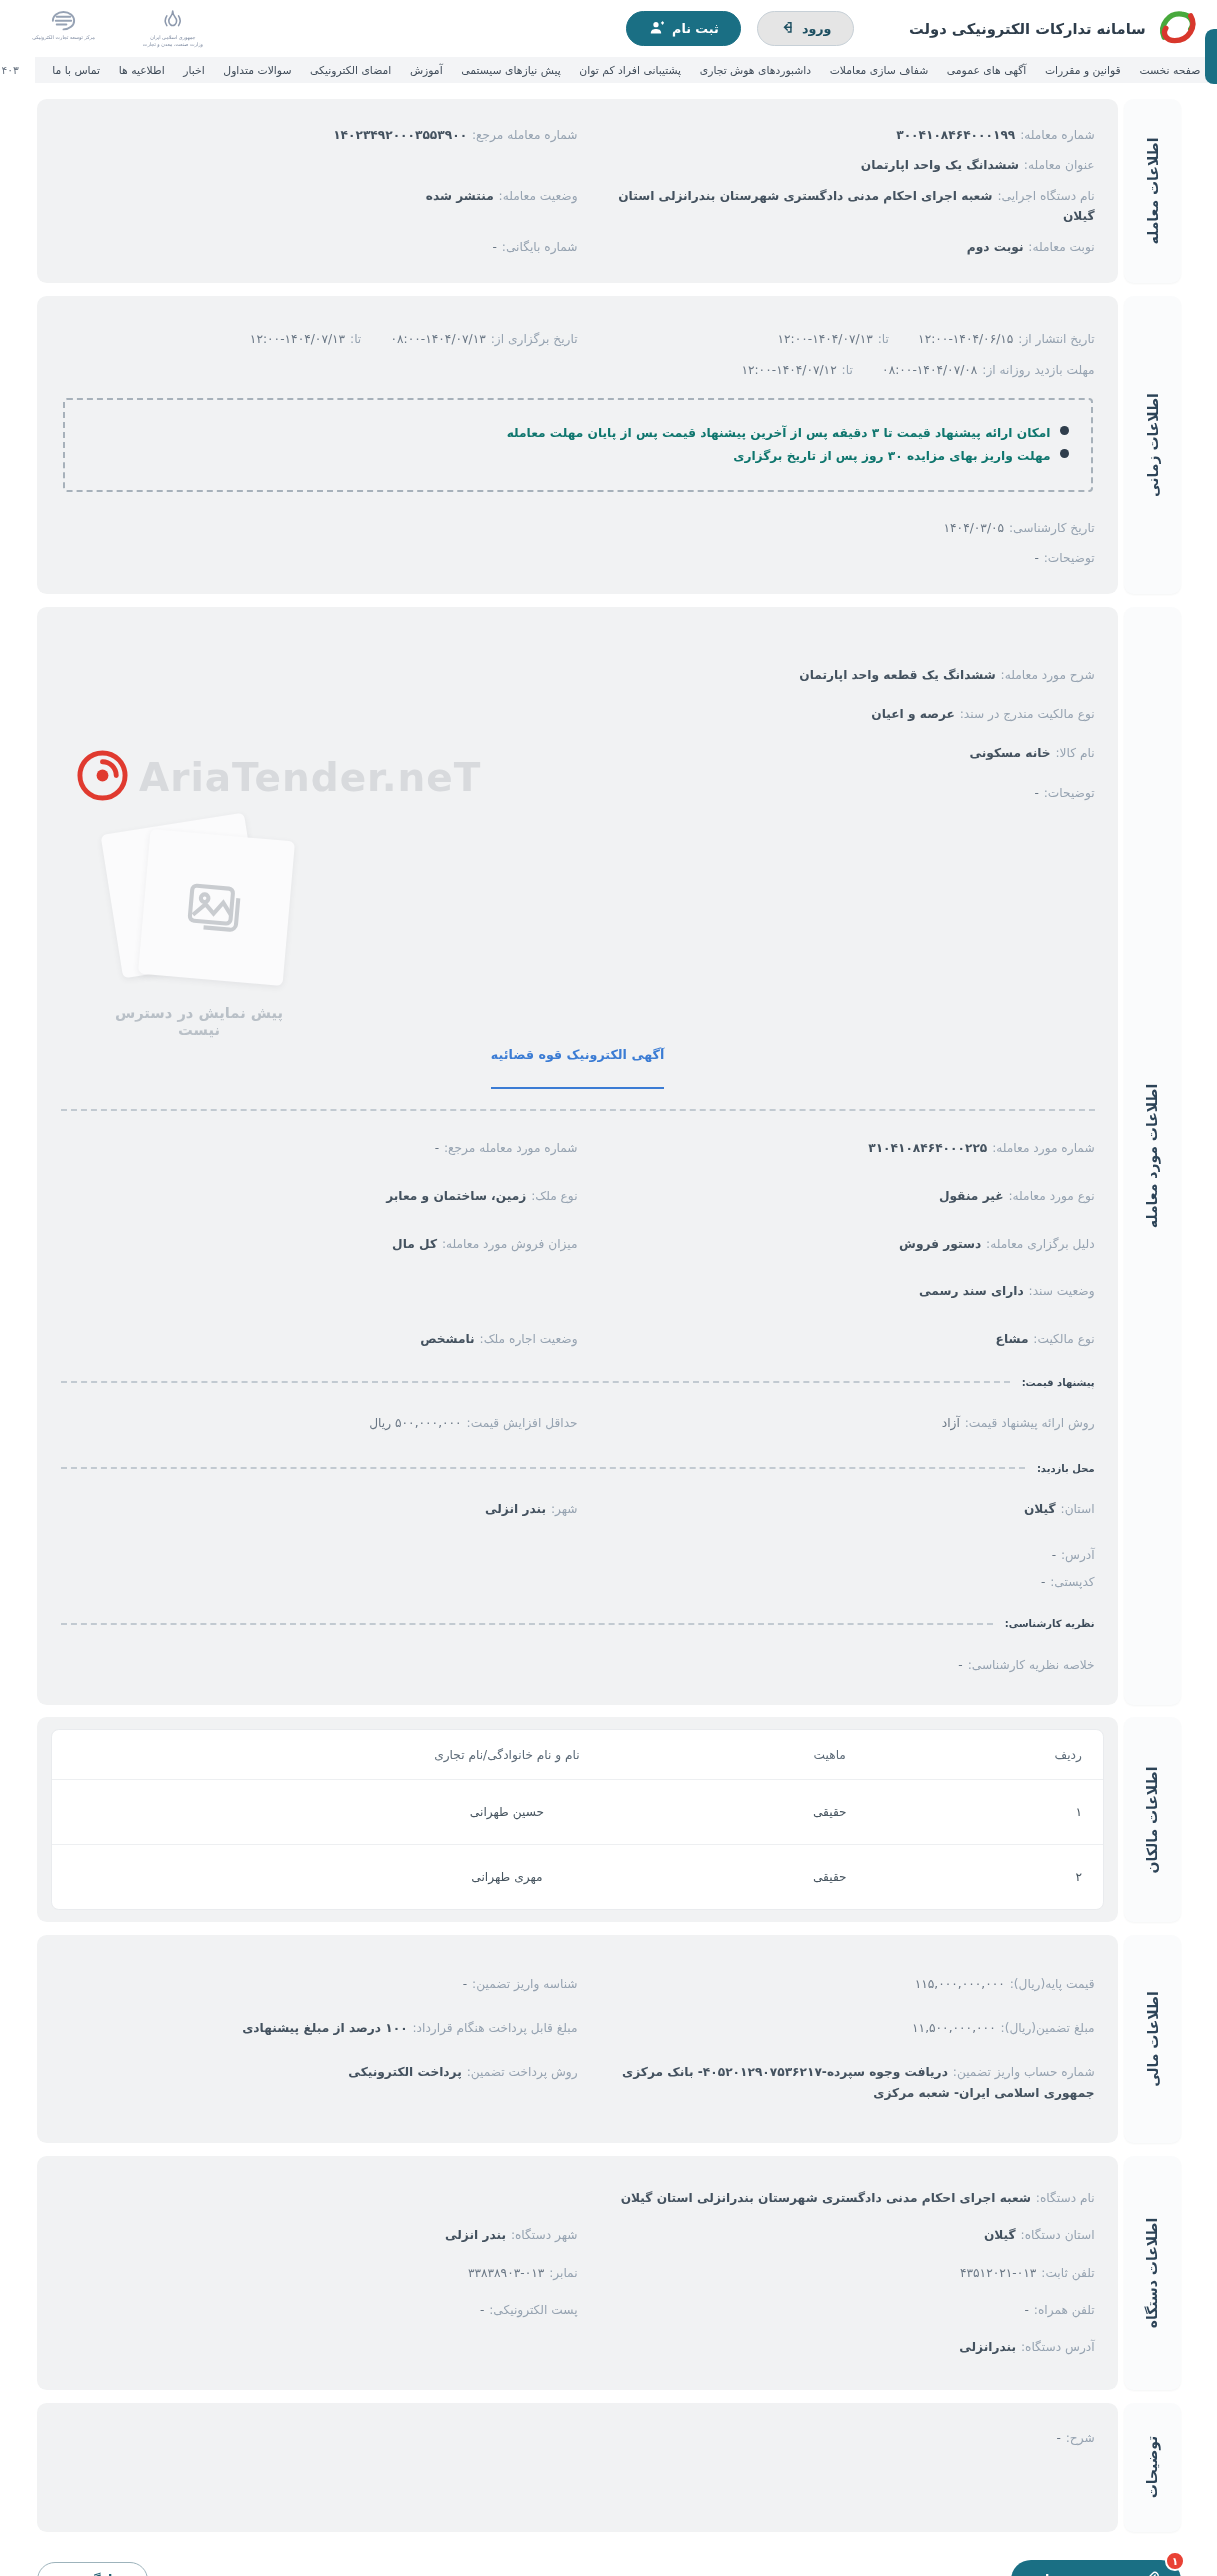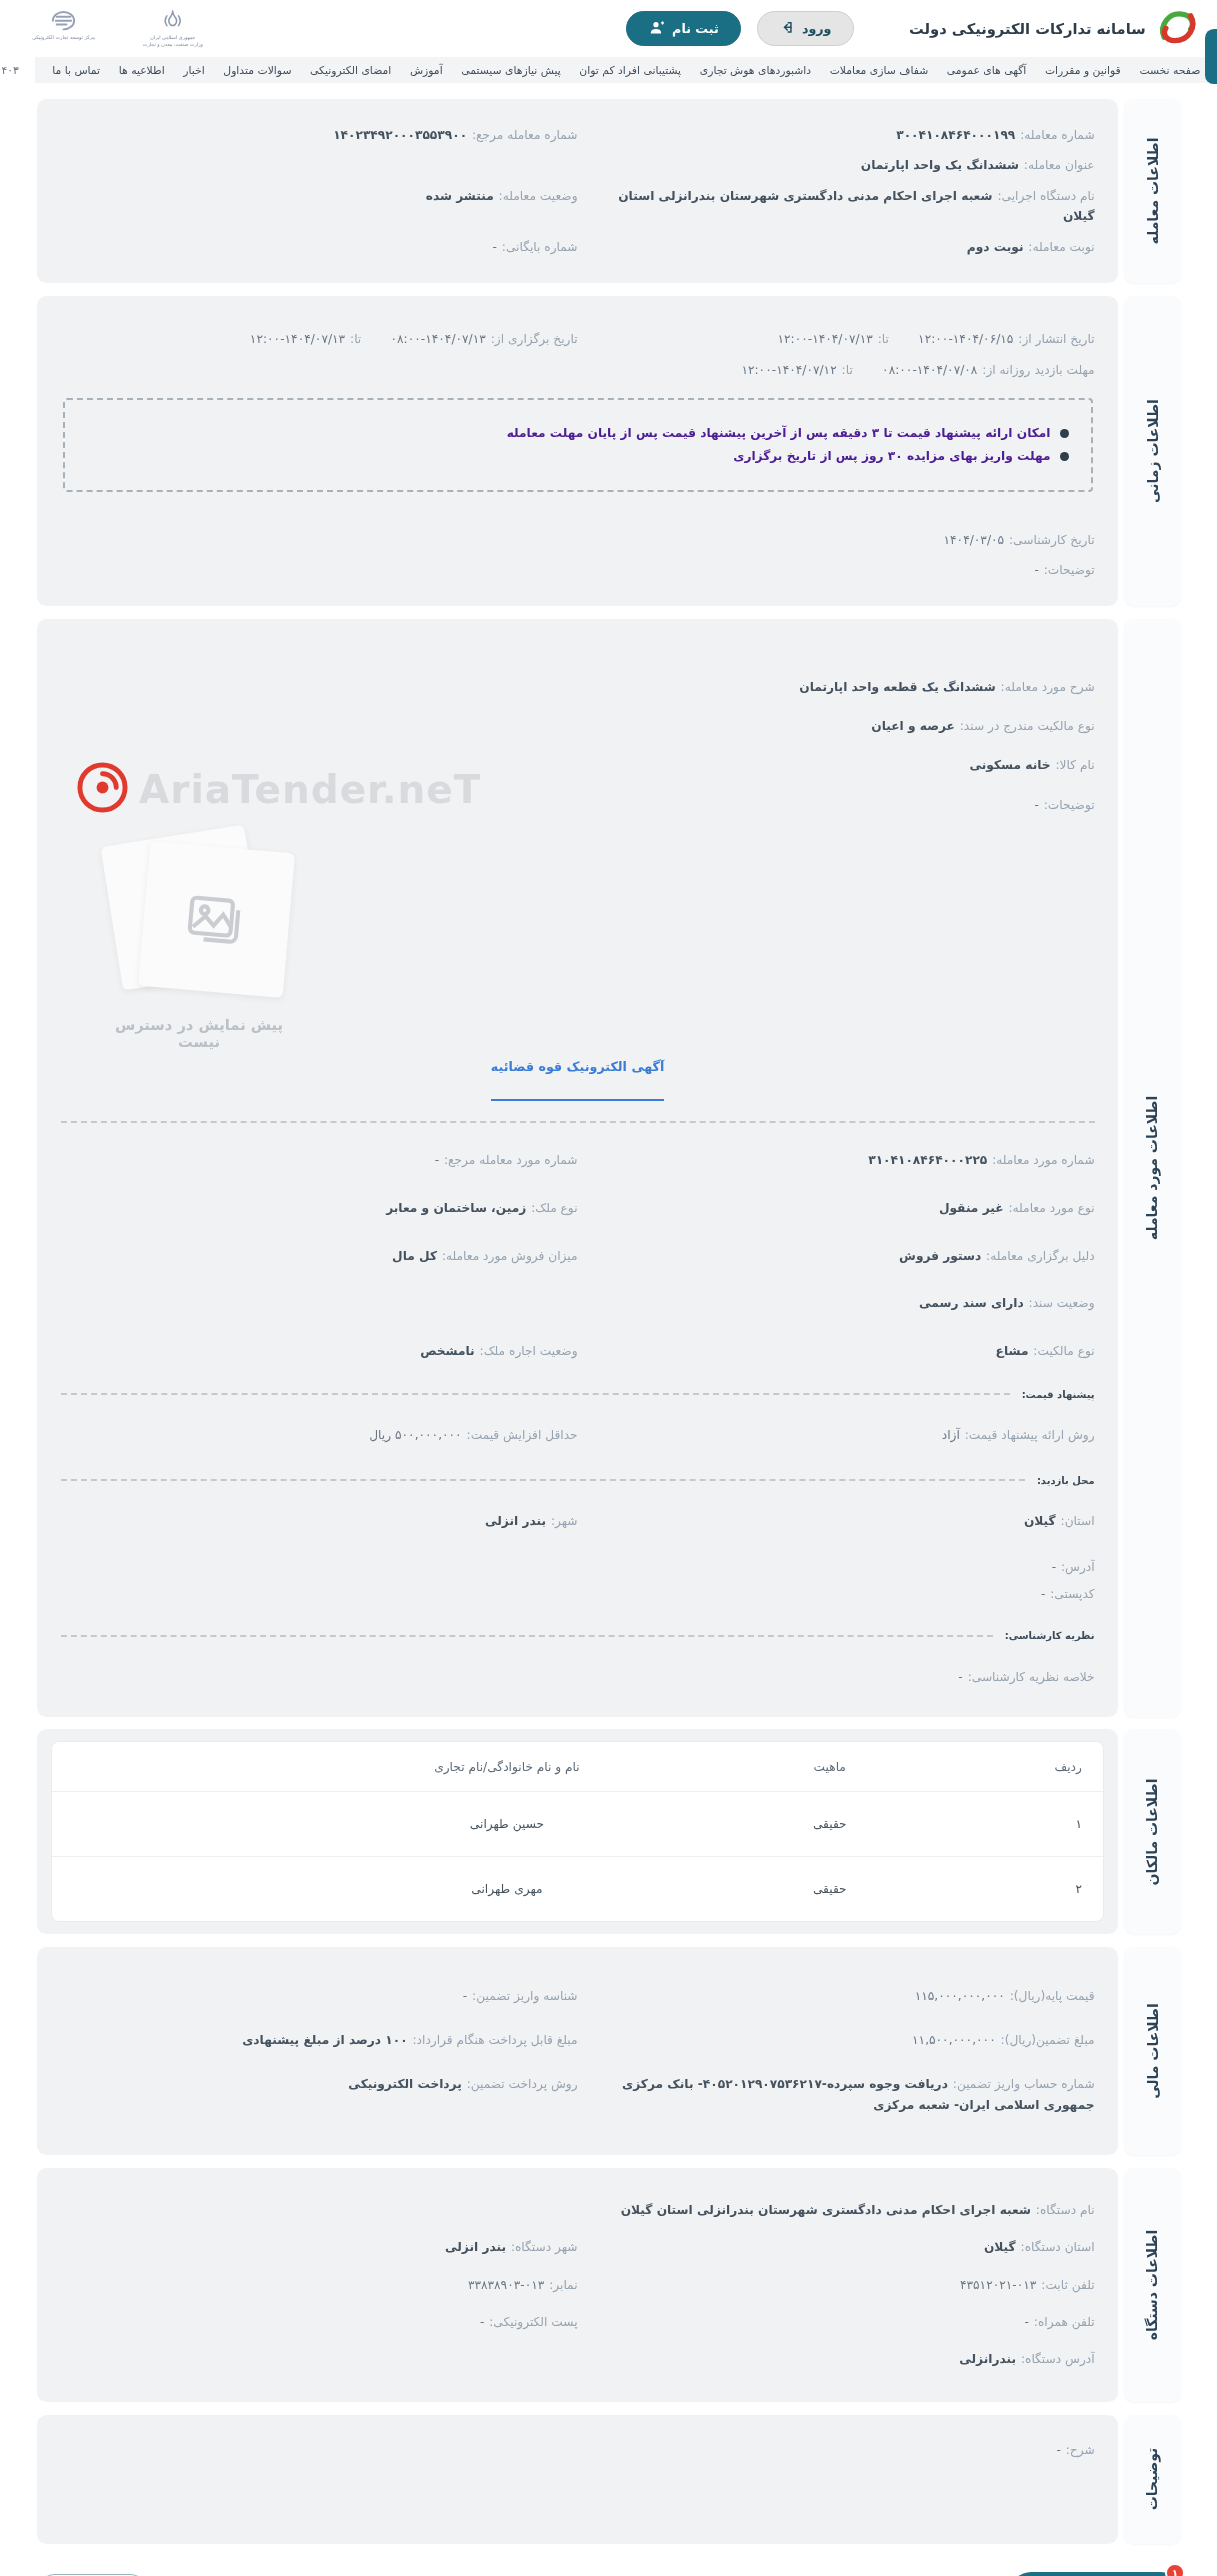--- a/index.html
+++ b/index.html
@@ -38,21 +38,21 @@
   .c1 { width:100%; }
   .l { color:#96a3b1; margin-left:4.9px; }
   .v { color:#44525f; font-weight:700; }
   .v.plain { font-weight:400; color:#6a7785; }
   .tpair .l2 { color:#96a3b1; margin:0 25.4px 0 4.9px; }
   
   .dsep { border-top:2px dashed #c2cad1; margin:19.6px 0 25.4px; }
   .dlabel { display:flex; align-items:center; gap:11.7px; margin:25.4px 0 17.6px; font-size:10px; font-weight:700; color:#3c4b59; }
   .dlabel .dash { flex:1; border-top:2px dashed #c2cad1; }
   .notice { border:2px dashed #a7b1ba; border-radius:3.9px; padding:17.6px 21.5px; margin:17.6px 2px 19.6px; }
-  .nline { display:flex; align-items:center; gap:9.8px; margin:8.8px 0; font-size:12.2px; font-weight:700; color:#4c1d95; }
+  .nline { display:flex; align-items:flex-start; gap:9.8px; margin:8.8px 0; font-size:12.2px; font-weight:700; color:#0f766e; }
   .dot { width:8.8px; height:8.8px; border-radius:50%; background:#2f3e4c; flex:0 0 auto; }
   
   .s3top { position:relative; min-height:374px; }
   .wm { position:absolute; top:84px; left:15.7px; display:flex; align-items:center; gap:9.8px; direction:ltr; }
   .wm-text { font-size:39px; font-weight:700; color:#d8dadd; letter-spacing:1px; }
   .preview { position:absolute; top:147px; left:33px; width:211px; text-align:center; }
   .ph-stack { position:relative; width:196px; height:181px; margin:0 auto; }
   .ph-card { position:absolute; width:145px; height:145px; background:#fbfbfc; border-radius:5.9px; box-shadow:0 2px 5.9px rgba(60,70,80,.08); display:flex; align-items:center; justify-content:center; }
   .ph-a { top:11.7px; left:9.8px; transform:rotate(-9deg); }
   .ph-b { top:23.5px; left:43px; transform:rotate(5deg); }
@@ -198,21 +198,21 @@
       <div class="notice">
         <div class="nline">
             <span class="dot"></span>
             <span>امکان ارائه پیشنهاد قیمت تا ۳ دقیقه پس از آخرین پیشنهاد قیمت پس از پایان مهلت معامله</span>
           </div>
         <div class="nline">
             <span class="dot"></span>
             <span>مهلت واریز بهای مزایده ۳۰ روز پس از تاریخ برگزاری</span>
           </div>
       </div>
-      <div class="prow" style="margin-top:38px;justify-content:flex-end;">
+      <div class="prow" style="margin-top:26px;justify-content:flex-end;">
         <div class="c1"><span class="l">تاریخ کارشناسی:</span><span class="v plain">۱۴۰۴/۰۳/۰۵</span></div>
       </div>
       <div class="prow">
         <div class="c1"><span class="l">توضیحات:</span><span class="v plain">-</span></div>
       </div>
     </div>
   </div>
 
   <div class="sec s3">
     <div class="tabcol">

